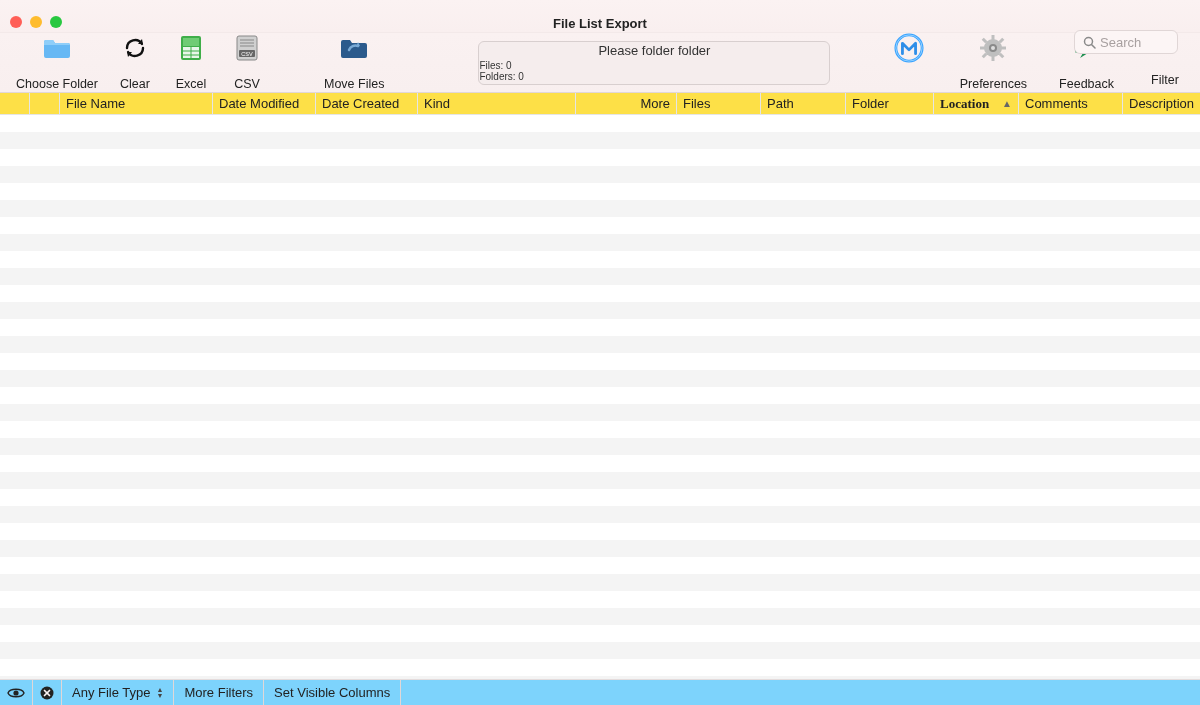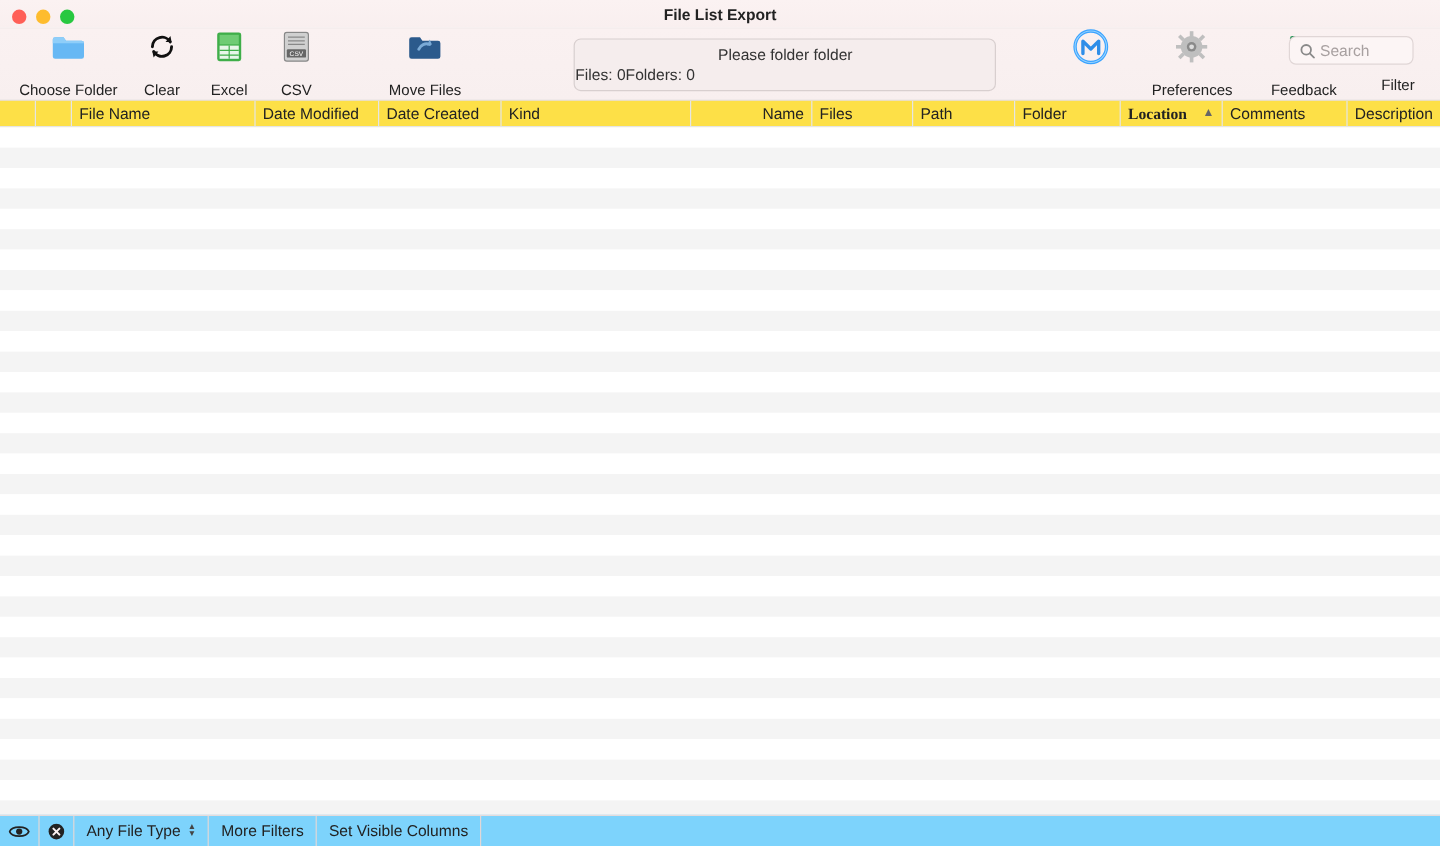--- a/index.html
+++ b/index.html
@@ -10,22 +10,22 @@
       width: 1200px;
       height: 705px;
       background: #fff;
       overflow: hidden;
       position: relative;
     }
     .titlebar {
       background: linear-gradient(#fbf2f2, #f9efef);
       height: 24px;
       display: flex;
-      align-items: flex-end;
-      padding: 3px 10px;
+      align-items: flex-start;
+      padding: 16px 10px;
       position: relative;
       border-bottom: 1px solid #f3e9e9;
     }
     .traffic-lights {
       display: flex;
       gap: 8px;
     }
     .traffic-light {
       width: 12px; height: 12px; border-radius: 50%;
     }
@@ -76,24 +76,25 @@
       align-items: center;
       margin-left: 80px;
     }
     .info-box .prompt {
       font-size: 13px;
       color: #333;
     }
     .info-box .counts {
       display: flex;
       width: 100%;
-      justify-content: flex-start;
-      font-size: 13px;
+      justify-content: center;
+      font-size: 10px;
       color: #333;
       margin-top: 2px;
+      flex-direction: column;
     }
     .right-tools {
       display: flex;
       align-items: center;
       gap: 24px;
       margin-left: auto;
     }
     .search-wrap {
       display: flex;
       align-items: center;
@@ -353,21 +354,21 @@
   <div class="th c3">
       <span>Date Modified</span>
     </div>
   <div class="th c4">
       <span>Date Created</span>
     </div>
   <div class="th c5">
       <span>Kind</span>
     </div>
   <div class="th c6 right">
-      <span>Name</span>
+      <span>More</span>
     </div>
   <div class="th c7">
       <span>Files</span>
     </div>
   <div class="th c8">
       <span>Path</span>
     </div>
   <div class="th c9">
       <span>Folder</span>
     </div>

